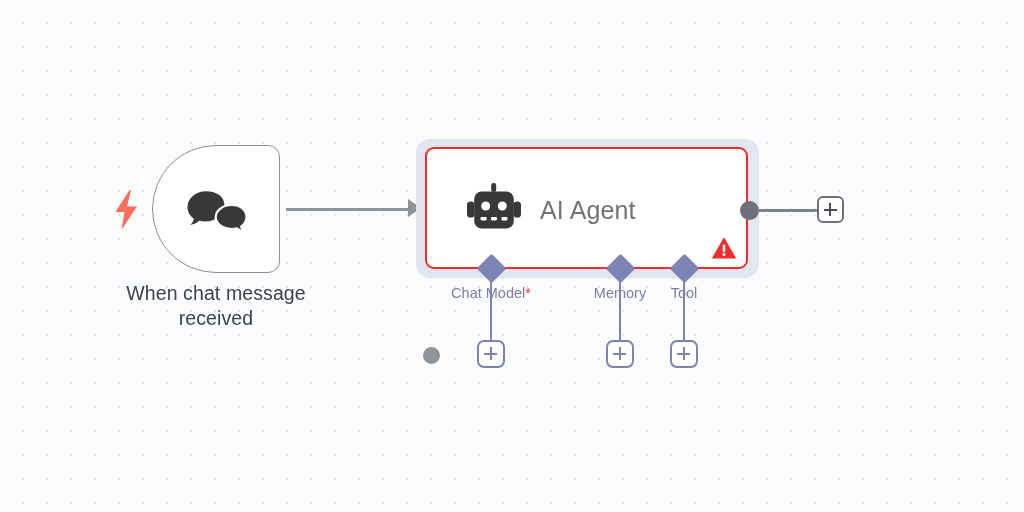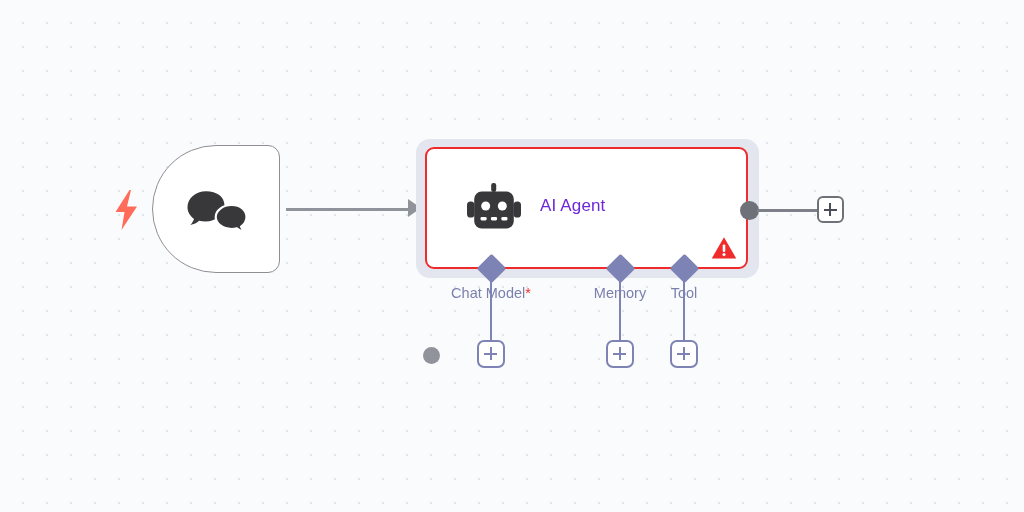--- a/index.html
+++ b/index.html
@@ -128,22 +128,22 @@
     position: absolute;
     left: 40px;
     top: 34px;
     width: 54px;
     height: 52px;
   }
   #agent-title {
     position: absolute;
     left: 113px;
     top: 47px;
-    font-size: 17px;
-    color: #6d28d9;
+    font-size: 25px;
+    color: #737373;
     letter-spacing: 0.15px;
   }
   #agent-warning {
     position: absolute;
     right: 9px;
     bottom: 6px;
     width: 26px;
     height: 26px;
   }
   #agent-out-dot {
@@ -268,20 +268,21 @@
                -2.9-0.5-5.6-1.9-7.5-3.5-1.6 0.4-3.3 0.7-5.1 0.7
                -8.8 0-16.0-5.4-16.0-12.0S39.9 24 48.7 24 63.5 29.4 63.5 36.0z" fill="#38383a" stroke="#ffffff" stroke-width="2.2"></path>
     </svg>
     <div id="trigger-out-dot"></div>
   </div>
 
   <svg id="trigger-bolt" viewBox="0 0 26 40">
     <path d="M16.5 0 L2.5 22 L11.5 22 L8.5 40 L24 16.5 L14 16.5 L18 0 Z" fill="#ff6d5a"></path>
   </svg>
 
+  <div id="trigger-label">When chat message received</div>
 
   <div id="main-connection"></div>
   <div id="main-arrow"></div>
   <div id="agent-input-port"></div>
 
   <div id="agent-halo"></div>
 
   <div id="agent-node">
     <svg id="agent-robot-icon" viewBox="0 0 54 52">
       <rect x="24.2" y="0" width="5.0" height="9" rx="2.2" fill="#38383a"></rect>

